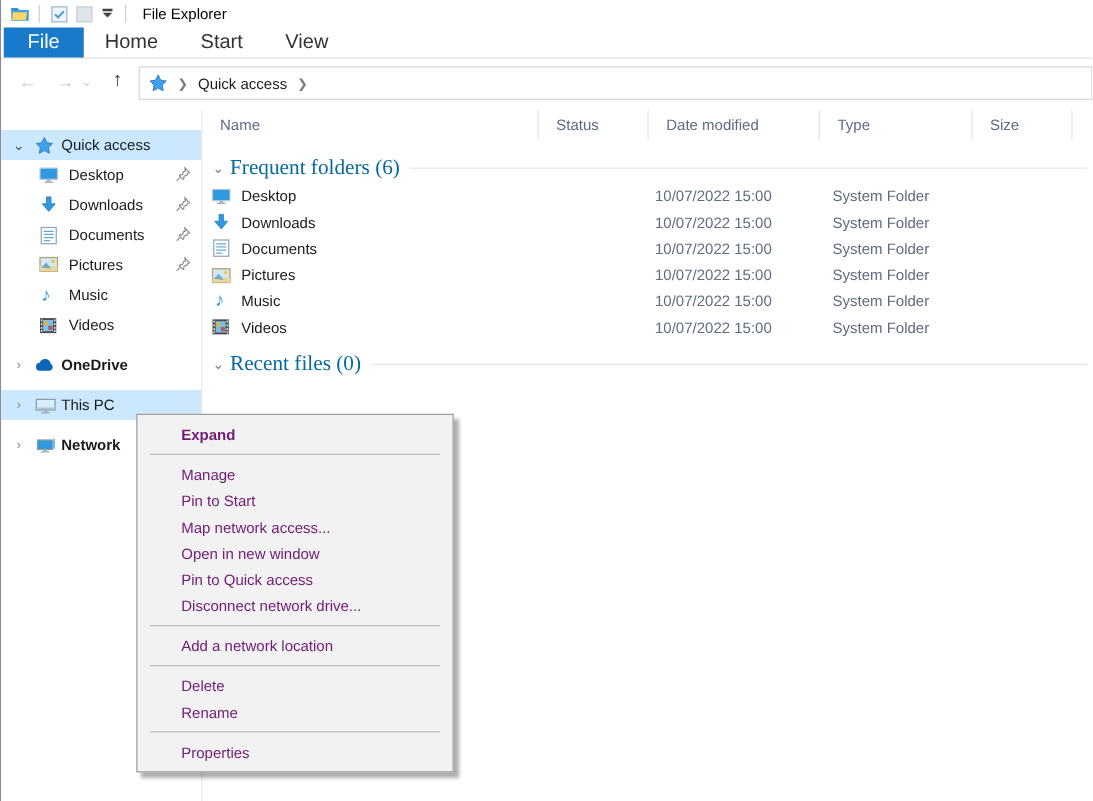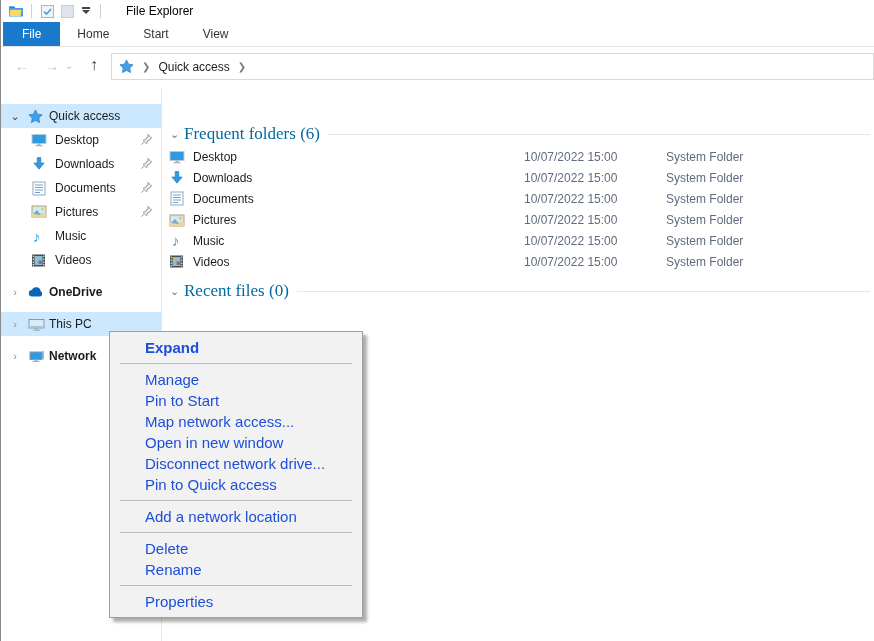--- a/index.html
+++ b/index.html
@@ -8,27 +8,27 @@
   #window { position:relative; width:874px; height:641px; background:#fff; border-left:1px solid #8a8a8a; }
 
   
   .titlebar { position:absolute; left:0; top:0; width:100%; height:22px;
     display:flex; align-items:center; padding-left:5px; background:#fff; }
   .titlebar .sep { width:1px; height:14px; background:#d0d0d0; margin:0 5px; }
   .qat-btn { width:20px; height:18px; display:flex; align-items:center; justify-content:center; }
   .qat-drop { display:flex; flex-direction:column; align-items:center; justify-content:center;
     width:18px; height:18px; color:#444; }
   .qat-drop .bar { width:8px; height:1.5px; background:#444; margin-bottom:1px; }
-  .title-text { margin-left:20px; font-size:12px; color:#000; }
+  .title-text { margin-left:8px; font-size:12px; color:#000; }
 
   
   .tabs { position:absolute; left:0; top:22px; width:100%; height:25px;
     display:flex; align-items:stretch; border-bottom:1px solid #e3e3e3; background:#fff; }
   .tab { display:flex; align-items:center; justify-content:center; padding:0 17px;
-    font-size:12px; color:#333; cursor:default; }
+    font-size:16px; color:#333; cursor:default; }
   .tab.file { background:#1979ca; color:#fff; padding:0 19px; margin-left:2px; }
 
   
   .navbar { position:absolute; left:0; top:48px; width:100%; height:40px; background:#fff; }
   .nav-btn { position:absolute; top:4px; width:26px; height:26px; display:flex;
     align-items:center; justify-content:center; font-size:15px; }
   .nav-disabled { color:#c9c9c9; }
   .nav-enabled { color:#3c3c3c; }
   .addressbar { position:absolute; left:110px; top:5px; right:0; height:27px;
     border:1px solid #d9d9d9; background:#fff; display:flex; align-items:center; padding-left:7px; }
@@ -58,21 +58,21 @@
   .group-head .gline { flex:1; height:1px; background:#e4e8ec; }
   .frow { position:absolute; left:0; right:0; height:21px; }
   .frow .fico { position:absolute; left:7px; top:2px; }
   .frow .fname { position:absolute; left:31px; top:3px; font-size:12px; }
   .frow .fdate { position:absolute; left:362px; top:3px; font-size:12px; color:#5f6b7e; }
   .frow .ftype { position:absolute; left:504px; top:3px; font-size:12px; color:#5f6b7e; }
 
   
   .ctxmenu { position:absolute; left:108px; top:331px; width:254px; background:#f2f2f2;
     border:1px solid #9e9e9e; box-shadow:4px 4px 3px rgba(0,0,0,0.32); padding:5px 0; }
-  .ctx-item { height:21px; display:flex; align-items:center; padding-left:35px; font-size:15px; color:#1d4ed8; }
+  .ctx-item { height:21px; display:flex; align-items:center; padding-left:35px; font-size:12px; color:#701a75; }
   .ctx-item.default { font-weight:bold; }
   .ctx-sep { height:1px; background:#bdbdbd; margin:5px 10px 5px 10px; }
 
   svg { display:block; }
 </style>
 </head>
 <body>
 
 <div id="window">
 
@@ -270,20 +270,27 @@
             <rect x="4.5" y="11.9" width="7" height="1.1" fill="#9fb2bf"></rect>
           </svg>
       </span>
       <span class="lbl" style="left:48px; font-weight:bold;">Network</span>
     </div>
   </div>
   <div class="sidebar-split"></div>
 
   <div class="main">
 
+    <div class="colheads">
+      <div class="colhead" style="width:269px;">Name</div>
+      <div class="colhead" style="width:88px;">Status</div>
+      <div class="colhead" style="width:137px;">Date modified</div>
+      <div class="colhead" style="width:122px;">Type</div>
+      <div class="colhead" style="width:80px;">Size</div>
+    </div>
 
     <div class="group-head" style="top:36px;">
       <span class="gchev">⌄</span>
       <span class="gtext">Frequent folders (6)</span>
       <span class="gline"></span>
     </div>
 
     <div class="frow" style="top:59px;">
       <span class="fico">
         <svg width="16" height="16" viewBox="0 0 16 16">
@@ -373,22 +380,22 @@
     </div>
   </div>
 
   <div class="ctxmenu">
     <div class="ctx-item default">Expand</div>
     <div class="ctx-sep"></div>
     <div class="ctx-item">Manage</div>
     <div class="ctx-item">Pin to Start</div>
     <div class="ctx-item">Map network access...</div>
     <div class="ctx-item">Open in new window</div>
+    <div class="ctx-item">Pin to Quick access</div>
     <div class="ctx-item">Disconnect network drive...</div>
-    <div class="ctx-item">Pin to Quick access</div>
     <div class="ctx-sep"></div>
     <div class="ctx-item">Add a network location</div>
     <div class="ctx-sep"></div>
     <div class="ctx-item">Delete</div>
     <div class="ctx-item">Rename</div>
     <div class="ctx-sep"></div>
     <div class="ctx-item">Properties</div>
   </div>
 
 </div>

